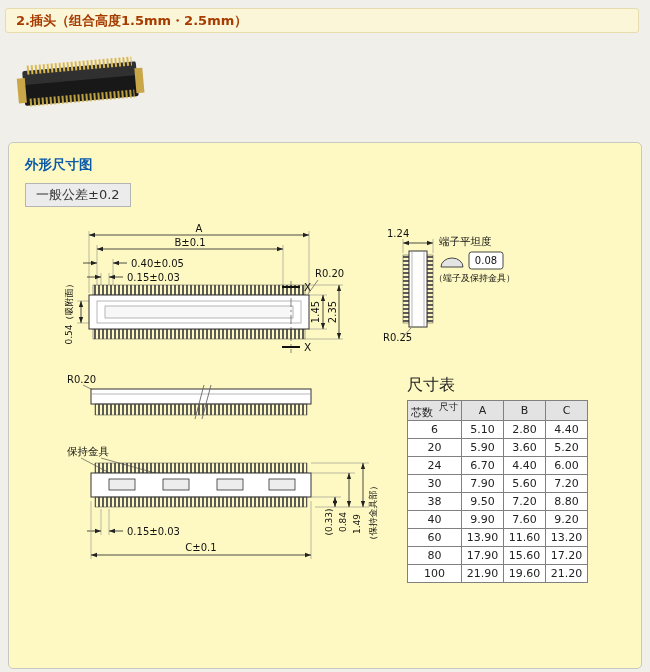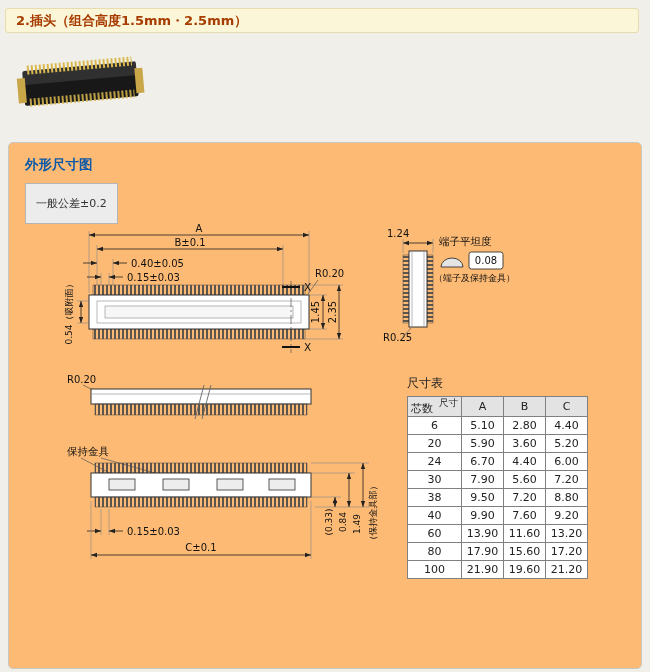--- a/index.html
+++ b/index.html
@@ -3,31 +3,31 @@
 <meta charset="utf-8">
 <style>
   *{margin:0;padding:0;box-sizing:border-box}
   html,body{width:650px;height:672px;overflow:hidden;background:#f1efea;
     font-family:"DejaVu Sans","Liberation Sans",sans-serif;color:#222}
   .header{position:absolute;left:5px;top:8px;width:634px;height:25px;
     background:#fcf6d8;border:1px solid #e6dcae;border-radius:3px;
     display:flex;align-items:center;padding:0 10px;font-size:13px;font-weight:bold;color:#a63c00}
   .photo{position:absolute;left:12px;top:46px}
   .panel{position:absolute;left:8px;top:142px;width:634px;height:527px;
-    background:#fdba74;border:1px solid #c8c8c3;border-radius:5px}
+    background:#fef9c3;border:1px solid #c8c8c3;border-radius:5px}
   .panel-title{margin:13px 0 0 16px;font-size:13.5px;font-weight:bold;color:#0a58a8}
-  .tol-box{display:inline-block;margin:9px 0 0 16px;padding:12px 10px;
-    background:#ececec;border:1px solid #b5b5b5;font-size:11px;color:#333}
+  .tol-box{display:inline-block;margin:9px 0 0 16px;padding:2px 10px;
+    background:#ececec;border:1px solid #b5b5b5;font-size:13px;color:#333}
   .draw-area{position:absolute;left:12px;top:72px;width:610px;height:450px}
   svg text{font-family:"DejaVu Sans","Liberation Sans",sans-serif}
   .dim{font-size:10px;fill:#111}
   .dims{font-size:9px;fill:#111}
   .lbl{font-size:10.5px;fill:#111}
   .table-wrap{position:absolute;left:386px;top:160px;width:215px}
-  .tbl-title{font-size:12px;color:#222;margin-bottom:4px}
+  .tbl-title{font-size:16px;color:#222;margin-bottom:4px}
   table.dims-table{border-collapse:collapse;background:#fff;border:1px solid #666}
   .dims-table th,.dims-table td{border:1px solid #808080;font-size:11px;
     text-align:center;font-weight:normal;padding:0 4px}
   .dims-table thead th{background:#e3e3e3;height:20px}
   .dims-table td{height:18px;min-width:42px}
   th.corner{position:relative;width:54px;min-width:54px;background-color:#e3e3e3;
     background-image:linear-gradient(to bottom right,transparent 48.5%,#808080 48.5%,#808080 51.5%,transparent 51.5%)}
   .c-top{position:absolute;top:0;right:3px;font-size:9.5px}
   .c-bot{position:absolute;bottom:0;left:3px;font-size:11px}
 </style>

